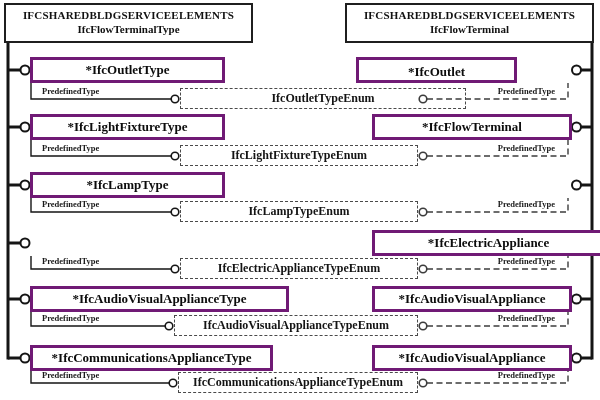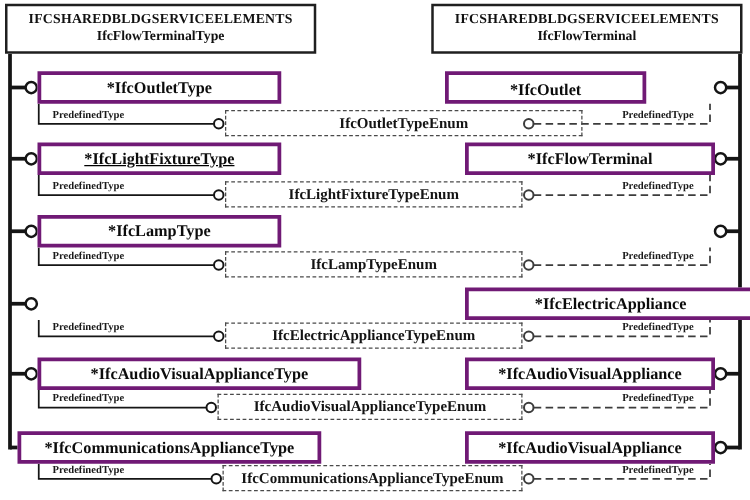--- a/index.html
+++ b/index.html
@@ -102,21 +102,21 @@
     </div>
   <div class="box entity" style="left:356px;top:57px;width:161px;align-items:flex-end;">
       <span>*IfcOutlet</span>
     </div>
   <div class="box enum" style="left:180px;top:88px;width:286px;">
       <span>IfcOutletTypeEnum</span>
     </div>
   <div class="attr-label" style="left:42px;top:86px;">PredefinedType</div>
   <div class="attr-label attr-right" style="left:440px;top:86px;">PredefinedType</div>
 
-  <div class="box entity" style="left:30px;top:114px;width:195px;text-decoration:underline;">
+  <div class="box entity" style="left:30px;top:114px;width:195px;">
       <span>*IfcLightFixtureType</span>
     </div>
   <div class="box entity" style="left:372px;top:114px;width:200px;">
       <span>*IfcFlowTerminal</span>
     </div>
   <div class="box enum" style="left:180px;top:145px;width:238px;">
       <span>IfcLightFixtureTypeEnum</span>
     </div>
   <div class="attr-label" style="left:42px;top:143px;">PredefinedType</div>
   <div class="attr-label attr-right" style="left:440px;top:143px;">PredefinedType</div>
@@ -144,21 +144,21 @@
     </div>
   <div class="box entity" style="left:372px;top:286px;width:200px;">
       <span>*IfcAudioVisualAppliance</span>
     </div>
   <div class="box enum" style="left:174px;top:315px;width:244px;">
       <span>IfcAudioVisualApplianceTypeEnum</span>
     </div>
   <div class="attr-label" style="left:42px;top:313px;">PredefinedType</div>
   <div class="attr-label attr-right" style="left:440px;top:313px;">PredefinedType</div>
 
-  <div class="box entity" style="left:14px;top:345px;width:243px;">
+  <div class="box entity" style="left:30px;top:345px;width:243px;">
       <span>*IfcCommunicationsApplianceType</span>
     </div>
   <div class="box entity" style="left:372px;top:345px;width:200px;">
       <span>*IfcAudioVisualAppliance</span>
     </div>
   <div class="box enum" style="left:178px;top:372px;width:240px;">
       <span>IfcCommunicationsApplianceTypeEnum</span>
     </div>
   <div class="attr-label" style="left:42px;top:370px;">PredefinedType</div>
   <div class="attr-label attr-right" style="left:440px;top:370px;">PredefinedType</div>

